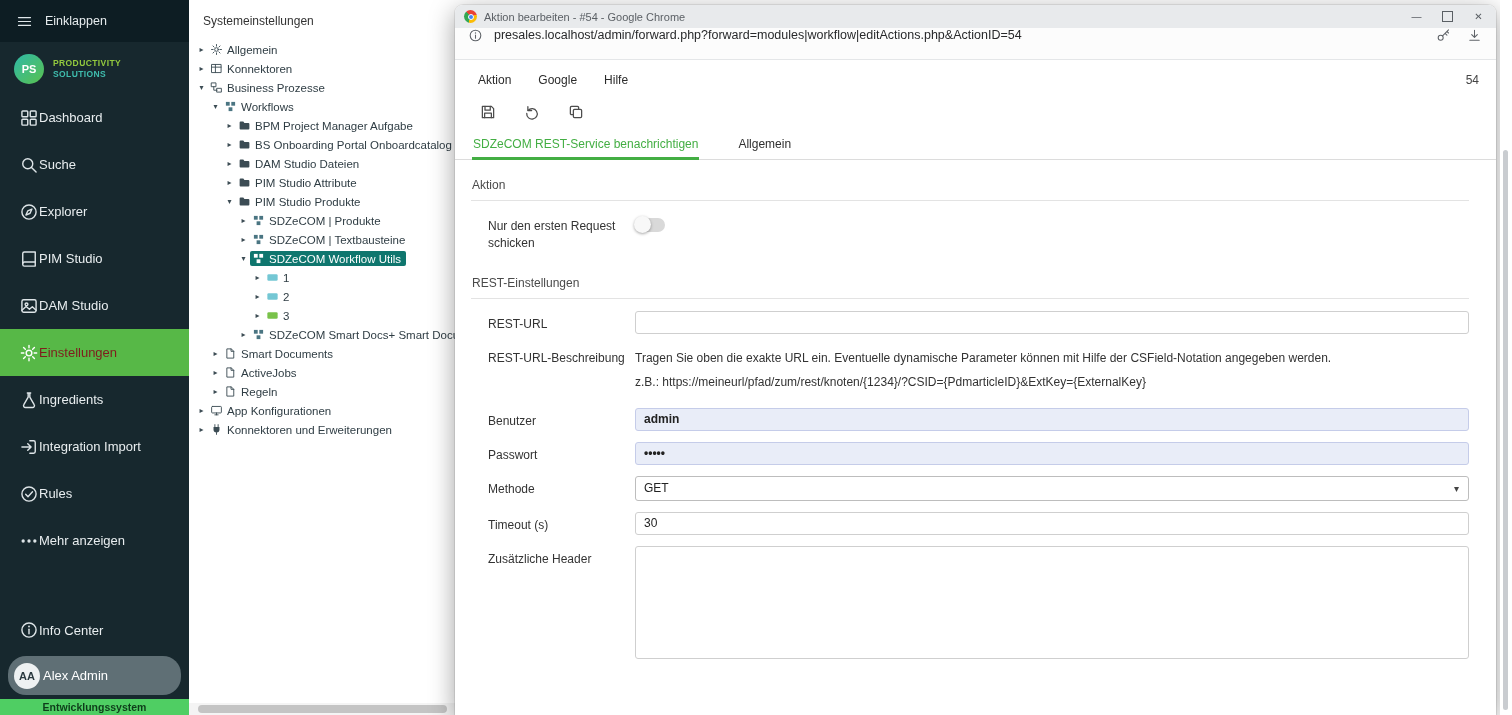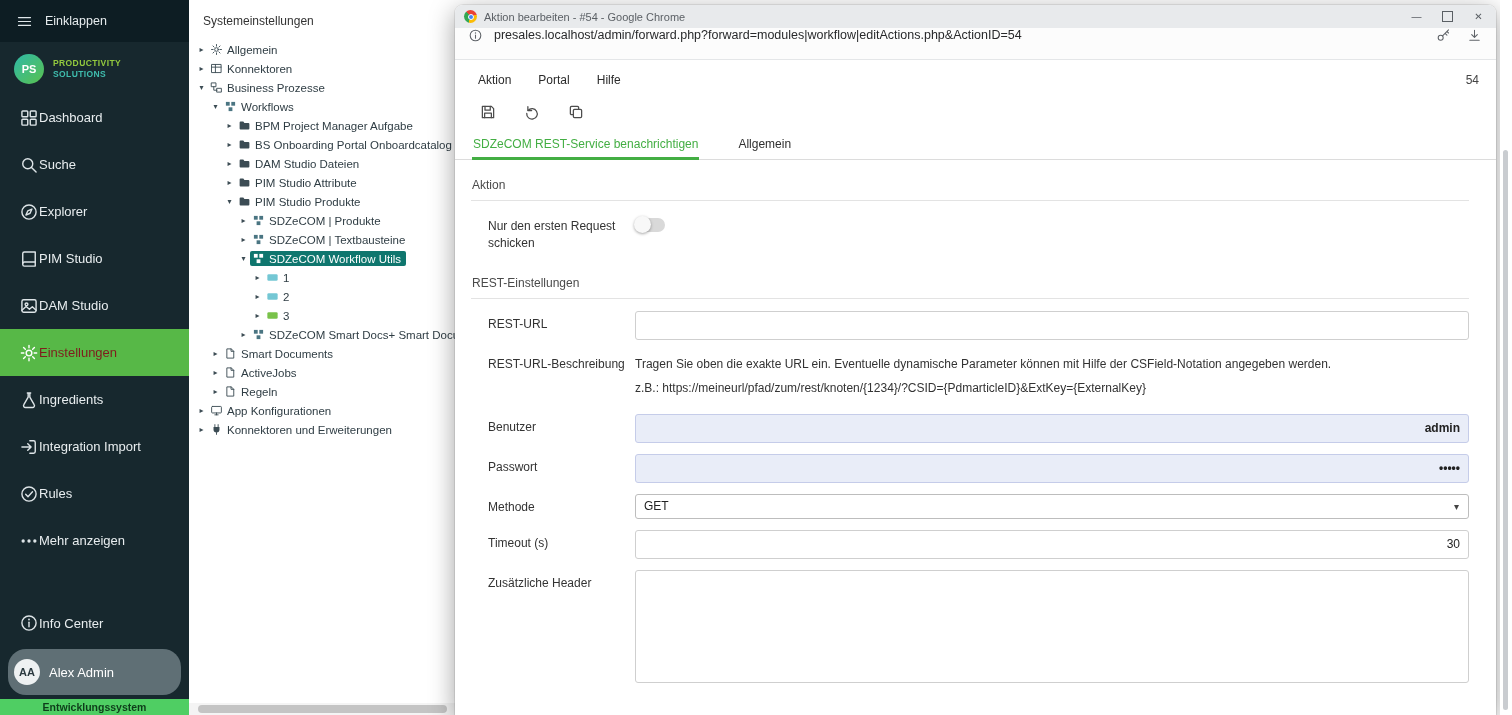--- a/index.html
+++ b/index.html
@@ -21,22 +21,22 @@
   .logo-line1 { color:#93c93e; }
   .logo-line2 { color:#3fbdae; }
   .side-nav { margin-top:2px; }
   .side-item { height:47px; display:flex; align-items:center; padding-left:19px;
                color:#e8edef; font-size:13px; cursor:pointer; white-space:nowrap; }
   .side-item .icon { width:20px; height:20px; flex:0 0 20px; color:#dde4e7; }
   .side-item.active { background:#57b847; color:#7f1d1d; }
   .side-item.active .icon { color:#fff; }
   .sidebar-bottom { position:absolute; left:0; right:0; bottom:20px; }
   .sidebar-bottom .side-item { height:44px; }
-  .user-pill { margin:4px 8px 0; background:#5f6f75; border-radius:18px; height:46px;
-               display:flex; align-items:center; gap:9px; padding:0 6px; cursor:pointer; }
+  .user-pill { margin:4px 8px 0; background:#5f6f75; border-radius:18px; height:39px;
+               display:flex; align-items:center; gap:3px; padding:0 6px; cursor:pointer; }
   .avatar { width:26px; height:26px; border-radius:50%; background:#eef1f2; color:#2b3a40;
             font-size:11px; font-weight:bold; display:flex; align-items:center; justify-content:center; }
   .user-name { color:#fff; font-size:13px; }
   .env-bar { position:absolute; left:0; right:0; bottom:0; height:16px; background:#4fce63;
              color:#0e3d1a; font-size:10.5px; font-weight:bold; display:flex;
              align-items:center; justify-content:center; }
 
   
   .tree-panel { position:absolute; left:189px; top:0; width:266px; height:715px;
                 background:#fff; overflow:hidden; }
@@ -88,22 +88,22 @@
   
   .form-area { padding:14px 27px 0 16px; }
   .section-title { font-size:12px; color:#4a4a4a; padding:4px 0 8px 1px;
                    border-bottom:1px solid #e3e3e3; margin-bottom:12px; }
   .section-title.later { margin-top:14px; }
   .frow { display:flex; margin-bottom:11px; }
   .frow-toggle { margin-bottom:20px; }
   .flabel { flex:0 0 164px; box-sizing:border-box; padding:5px 10px 0 17px; font-size:12px;
             color:#333; line-height:1.4; }
   .fctl { flex:1; min-width:0; }
-  .f-input { width:100%; box-sizing:border-box; height:29px; border:1px solid #cfcfcf; border-radius:3px;
-             padding:0 8px; font-size:12px; font-family:inherit; color:#222; background:#fff; outline:none;text-align:right; }
+  .f-input { width:100%; box-sizing:border-box; height:23px; border:1px solid #cfcfcf; border-radius:3px;
+             padding:0 8px; font-size:12px; font-family:inherit; color:#222; background:#fff; outline:none; }
   .f-input.filled { background:#e9edf8; border-color:#c5cce9; font-weight:bold; }
   .fctl-static { padding-top:4px; }
   .desc-line { font-size:12px; color:#333; line-height:1.5; margin-bottom:6px; }
   .select { position:relative; height:25px; box-sizing:border-box; border:1px solid #bdbdbd; border-radius:3px;
             display:flex; align-items:center; padding:0 26px 0 8px; font-size:12px; color:#222;
             background:#fff; cursor:pointer; }
   .sel-chev { position:absolute; right:9px; font-size:10px; color:#444; }
   .f-textarea { width:100%; box-sizing:border-box; height:113px; border:1px solid #cfcfcf; border-radius:3px;
                 padding:6px 8px; font-size:12px; font-family:inherit; resize:none; outline:none; }
   .toggle { width:30px; height:14px; border-radius:8px; background:#d9d9d9; position:relative;
@@ -541,21 +541,21 @@
       <span class="icon">
           <svg viewBox="0 0 24 24" fill="none" stroke="currentColor" stroke-width="1.7" stroke-linecap="round" stroke-linejoin="round">
             <path d="M12 3.5V14M7.5 10.5l4.5 4.5 4.5-4.5M4.5 19.5h15"></path>
           </svg>
         </span>
     </span>
   </div>
   <div class="menubar">
     <span class="menu-items" style="display:flex;gap:27px;">
         <span class="menu-item">Aktion</span>
-        <span class="menu-item">Portal</span>
+        <span class="menu-item">Google</span>
         <span class="menu-item">Hilfe</span>
       </span>
     <span class="menu-right">54</span>
   </div>
   <div class="toolbar">
       <button class="tool-btn"><span class="icon">
           <svg viewBox="0 0 24 24" fill="none" stroke="currentColor" stroke-width="1.7" stroke-linecap="round" stroke-linejoin="round">
             <path d="M4.5 4.5h12l3 3v12h-15z"></path>
             <path d="M8 4.5v5h7v-5M7.5 19.5v-6h9v6"></path>
           </svg>

